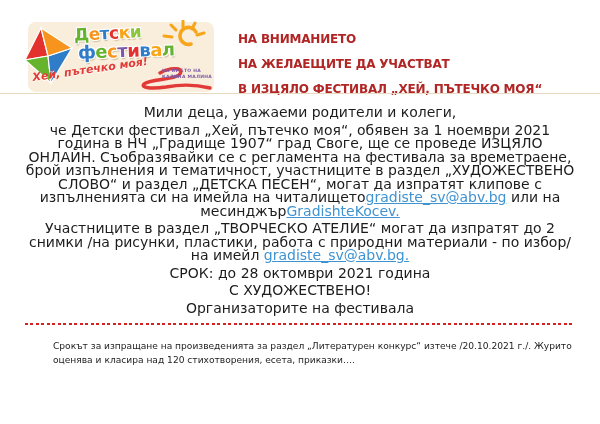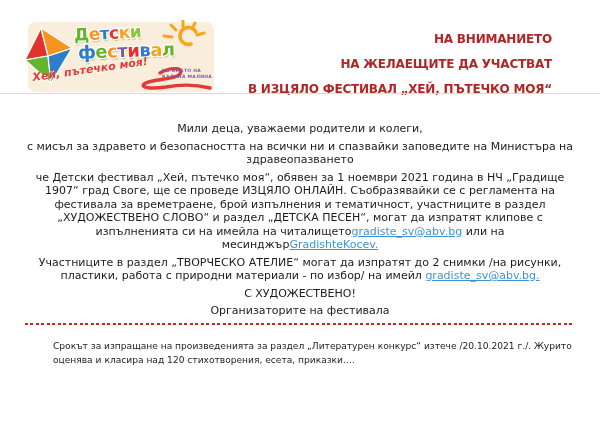--- a/index.html
+++ b/index.html
@@ -32,35 +32,35 @@
   }
   .swoosh{position:absolute;left:102px;top:44px;}
   .dedication{
     position:absolute;left:134px;top:46px;color:#7d59a5;
     font-size:4.5px;font-weight:bold;line-height:6px;letter-spacing:.3px;
     white-space:nowrap;
   }
 
   
   .title-block{
-    position:absolute;left:238px;top:27px;width:314px;text-align:right;
+    position:absolute;left:238px;top:27px;width:314px;text-align:left;
     color:#b12525;font-weight:bold;font-size:12px;line-height:25px;
     letter-spacing:-0.2px;
   }
   .title-block div{white-space:nowrap;}
 
   .header-rule{
     position:absolute;top:93px;left:0;width:600px;height:0;
     border-top:1px solid #e7d9bf;
   }
 
   
   .content{
     position:absolute;top:106px;left:24px;width:552px;text-align:center;
-    font-size:11px;color:#1c1c1c;margin-top:16px;
+    font-size:14px;color:#1c1c1c;
   }
   .content p{margin:0 0 4px 0;line-height:13.5px;}
   .notice{color:#c33333;}
   .para{margin-bottom:5px;}
   .deadline{margin-top:14px;margin-bottom:3px;}
   .thanks{margin-bottom:3px;}
   a.doclink{color:#3f93d2;text-decoration:underline;cursor:pointer;}
 
   .dashed-divider{
     position:absolute;top:323px;left:25px;width:550px;height:2px;
@@ -111,26 +111,26 @@
   <div class="title-block">
     <div>НА ВНИМАНИЕТО</div>
     <div>НА ЖЕЛАЕЩИТЕ ДА УЧАСТВАТ</div>
     <div>В ИЗЦЯЛО ФЕСТИВАЛ „ХЕЙ, ПЪТЕЧКО МОЯ“</div>
   </div>
 
   <div class="header-rule"></div>
 
   <div class="content">
     <p>Мили деца, уважаеми родители и колеги,</p>
-    <p>с мисъл за здравето и безопасността на всички ни и спазвайки заповедите на Министъра на здравеопазването</p>
 
     <p class="para"><span>че Детски фестивал „Хей, пътечко моя“, обявен за 1 ноември 2021 година в НЧ „Градище 1907“ град Своге, ще се проведе ИЗЦЯЛО ОНЛАЙН. Съобразявайки се с регламента на фестивала за времетраене, брой изпълнения и тематичност, участниците в раздел „ХУДОЖЕСТВЕНО СЛОВО“ и раздел „ДЕТСКА ПЕСЕН“, могат да изпратят клипове с изпълненията си  на имейла на читалището</span><a class="doclink">gradiste_sv@abv.bg</a><span> или на месинджър</span><a class="doclink">GradishteKocev.</a></p>
 
     <p class="para"><span>Участниците в раздел „ТВОРЧЕСКО АТЕЛИЕ“ могат да изпратят до 2 снимки /на рисунки, пластики, работа с природни материали - по избор/ на имейл </span><a class="doclink">gradiste_sv@abv.bg.</a></p>
 
+    <p class="deadline">СРОК: до 28 октомври 2021 година</p>
     <p class="thanks">С ХУДОЖЕСТВЕНО!</p>
     <p>Организаторите на фестивала</p>
   </div>
 
   <div class="dashed-divider"></div>
 
   <div class="footer-note">Срокът за изпращане на произведенията за раздел „Литературен конкурс“ изтече /20.10.2021 г./. Журито оценява и класира над 120 стихотворения, есета, приказки….</div>
 
 </div>
 

